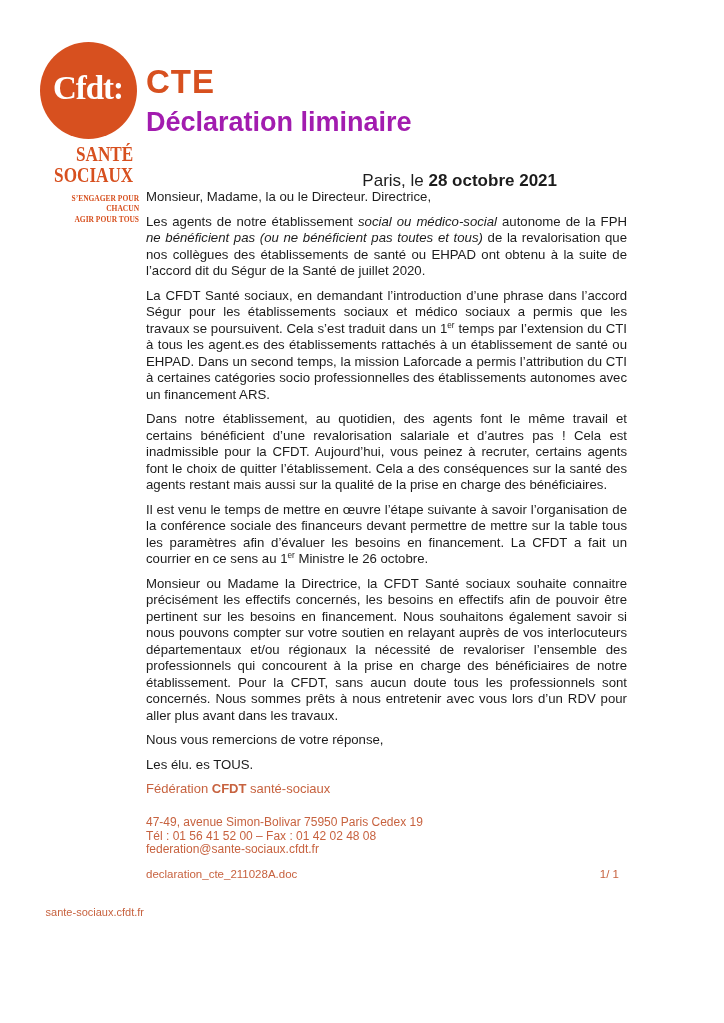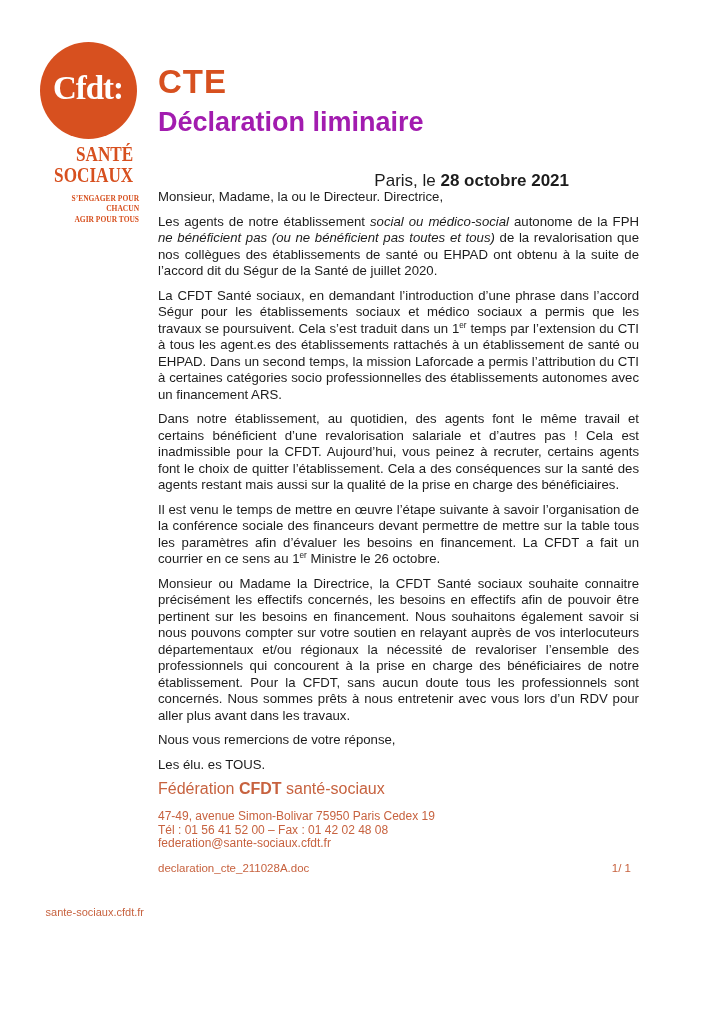--- a/index.html
+++ b/index.html
@@ -44,21 +44,21 @@
     font-weight:bold;font-size:8.5px;line-height:1.25;
     transform:scaleX(0.88);transform-origin:50% 0;
   }
   .site-url{
     position:absolute;left:28px;top:906px;width:116px;
     text-align:right;
     font-size:11px;color:var(--footer-orange);
   }
   
   .main-col{
-    position:absolute;left:158px;top:64px;width:481px;
+    position:absolute;left:146px;top:64px;width:481px;
     color:var(--text);
   }
   .kicker{
     font-size:33px;line-height:36px;font-weight:bold;
     color:var(--brand-orange);
     letter-spacing:1px;
   }
   .title{
     margin-top:4px;
     font-size:27px;line-height:36px;font-weight:bold;
@@ -73,25 +73,25 @@
   .letter-body p{
     font-size:13.2px;line-height:16.5px;
     text-align:justify;
     margin:0 0 8px 0;
   }
   .b{font-weight:bold;}
   .i{font-style:italic;}
   .sup{vertical-align:super;font-size:0.62em;line-height:0;}
   .federation{
     margin-top:9px;
-    font-size:16px;line-height:14px;
+    font-size:13px;line-height:14px;
     color:var(--footer-orange);
   }
   .address{
-    margin-top:14px;
+    margin-top:20px;
     font-size:12px;line-height:13.5px;
     color:var(--footer-orange);
   }
   .docline{
     margin-top:11px;
     display:flex;justify-content:space-between;
     font-size:11.5px;color:var(--footer-orange);
   }
   .docline .pagenum{padding-right:8px;}
 </style>

